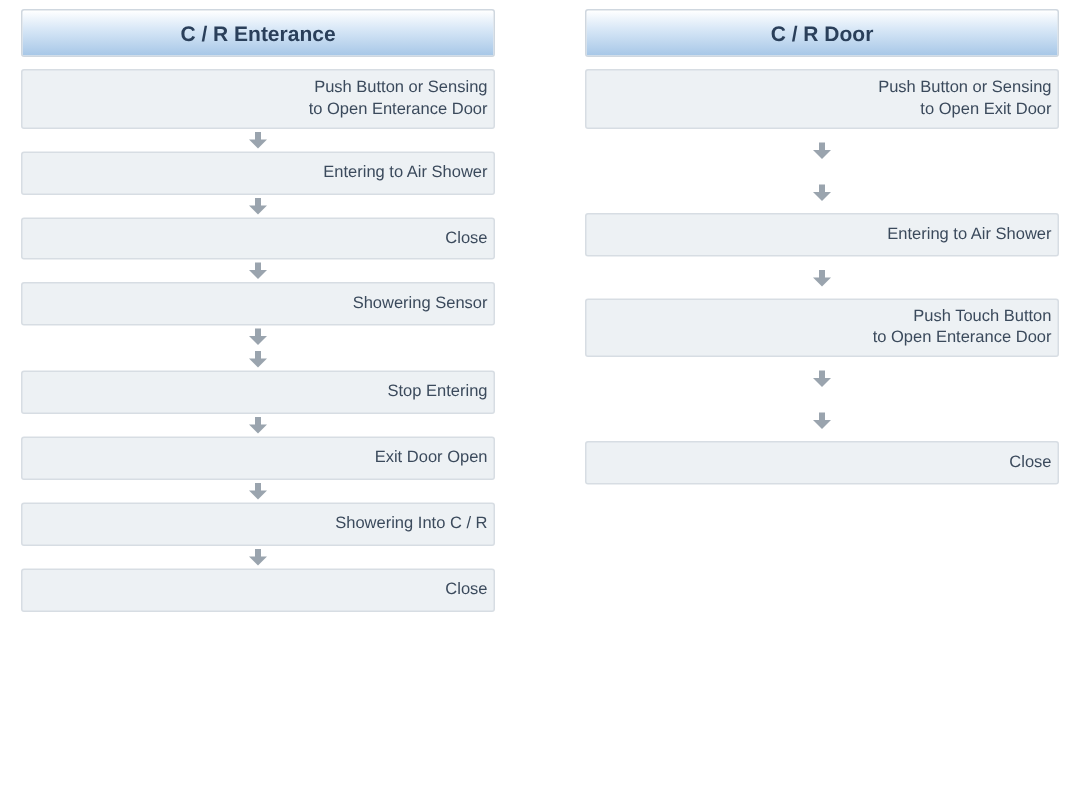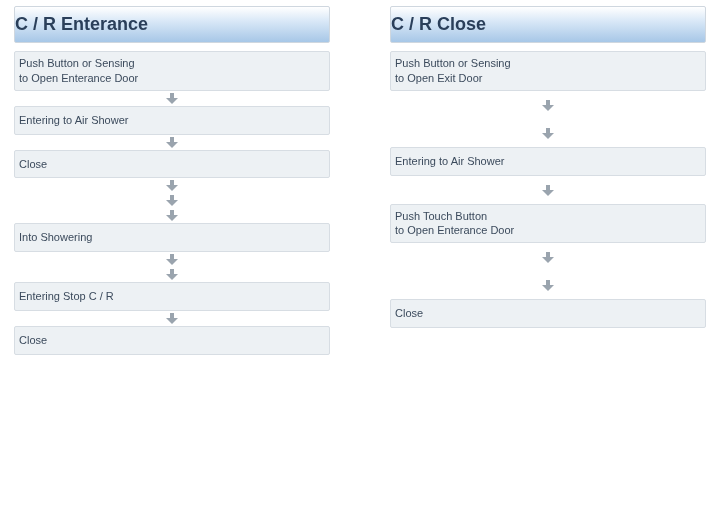--- a/index.html
+++ b/index.html
@@ -16,31 +16,32 @@
     justify-content: space-between;
     gap: 60px;
   }
   .flow {
     flex: 1;
     display: flex;
     flex-direction: column;
     align-items: stretch;
   }
   .header {
+    text-align: center;
     font-weight: bold;
-    font-size: 18px;
+    font-size: 14px;
     color: #2a3f5a;
     padding: 7px 0;
     border: 1px solid #cfd7df;
     border-radius: 2px;
     background: linear-gradient(to bottom, #ffffff 0%, #d9e8f7 40%, #a7c7e7 100%);
     margin-bottom: 8px;
   }
   .step {
-    text-align: left;
+    text-align: right;
     font-size: 11px;
     color: #3b4a5c;
     padding: 6px 4px;
     border: 1px solid #d7dde3;
     border-radius: 2px;
     background: #edf1f4;
     line-height: 1.35;
   }
   .step.tall { padding: 4px 4px; }
   .arrow-wrap {
@@ -88,42 +89,44 @@
         <div class="arrow"></div>
       </div>
     <div class="step">Entering to Air Shower</div>
     <div class="arrow-wrap">
         <div class="arrow"></div>
       </div>
     <div class="step">Close</div>
     <div class="arrow-wrap">
         <div class="arrow"></div>
       </div>
+    <div class="step">Showering Sensor</div>
     <div class="arrow-wrap">
         <div class="arrow"></div>
       </div>
     <div class="arrow-wrap">
         <div class="arrow"></div>
       </div>
-    <div class="step">Into Showering</div>
+    <div class="step">Stop Entering</div>
     <div class="arrow-wrap">
         <div class="arrow"></div>
       </div>
+    <div class="step">Exit Door Open</div>
     <div class="arrow-wrap">
         <div class="arrow"></div>
       </div>
-    <div class="step">Entering Stop C / R</div>
+    <div class="step">Showering Into C / R</div>
     <div class="arrow-wrap">
         <div class="arrow"></div>
       </div>
     <div class="step">Close</div>
   </div>
 
   <div class="flow">
-    <div class="header">C / R Close</div>
+    <div class="header">C / R Door</div>
 
     <div class="step tall">Push Button or Sensing<br>to Open Exit Door</div>
     <div class="arrow-wrap big">
         <div class="arrow"></div>
       </div>
     <div class="arrow-wrap big">
         <div class="arrow"></div>
       </div>
     <div class="step">Entering to Air Shower</div>
     <div class="arrow-wrap big">

